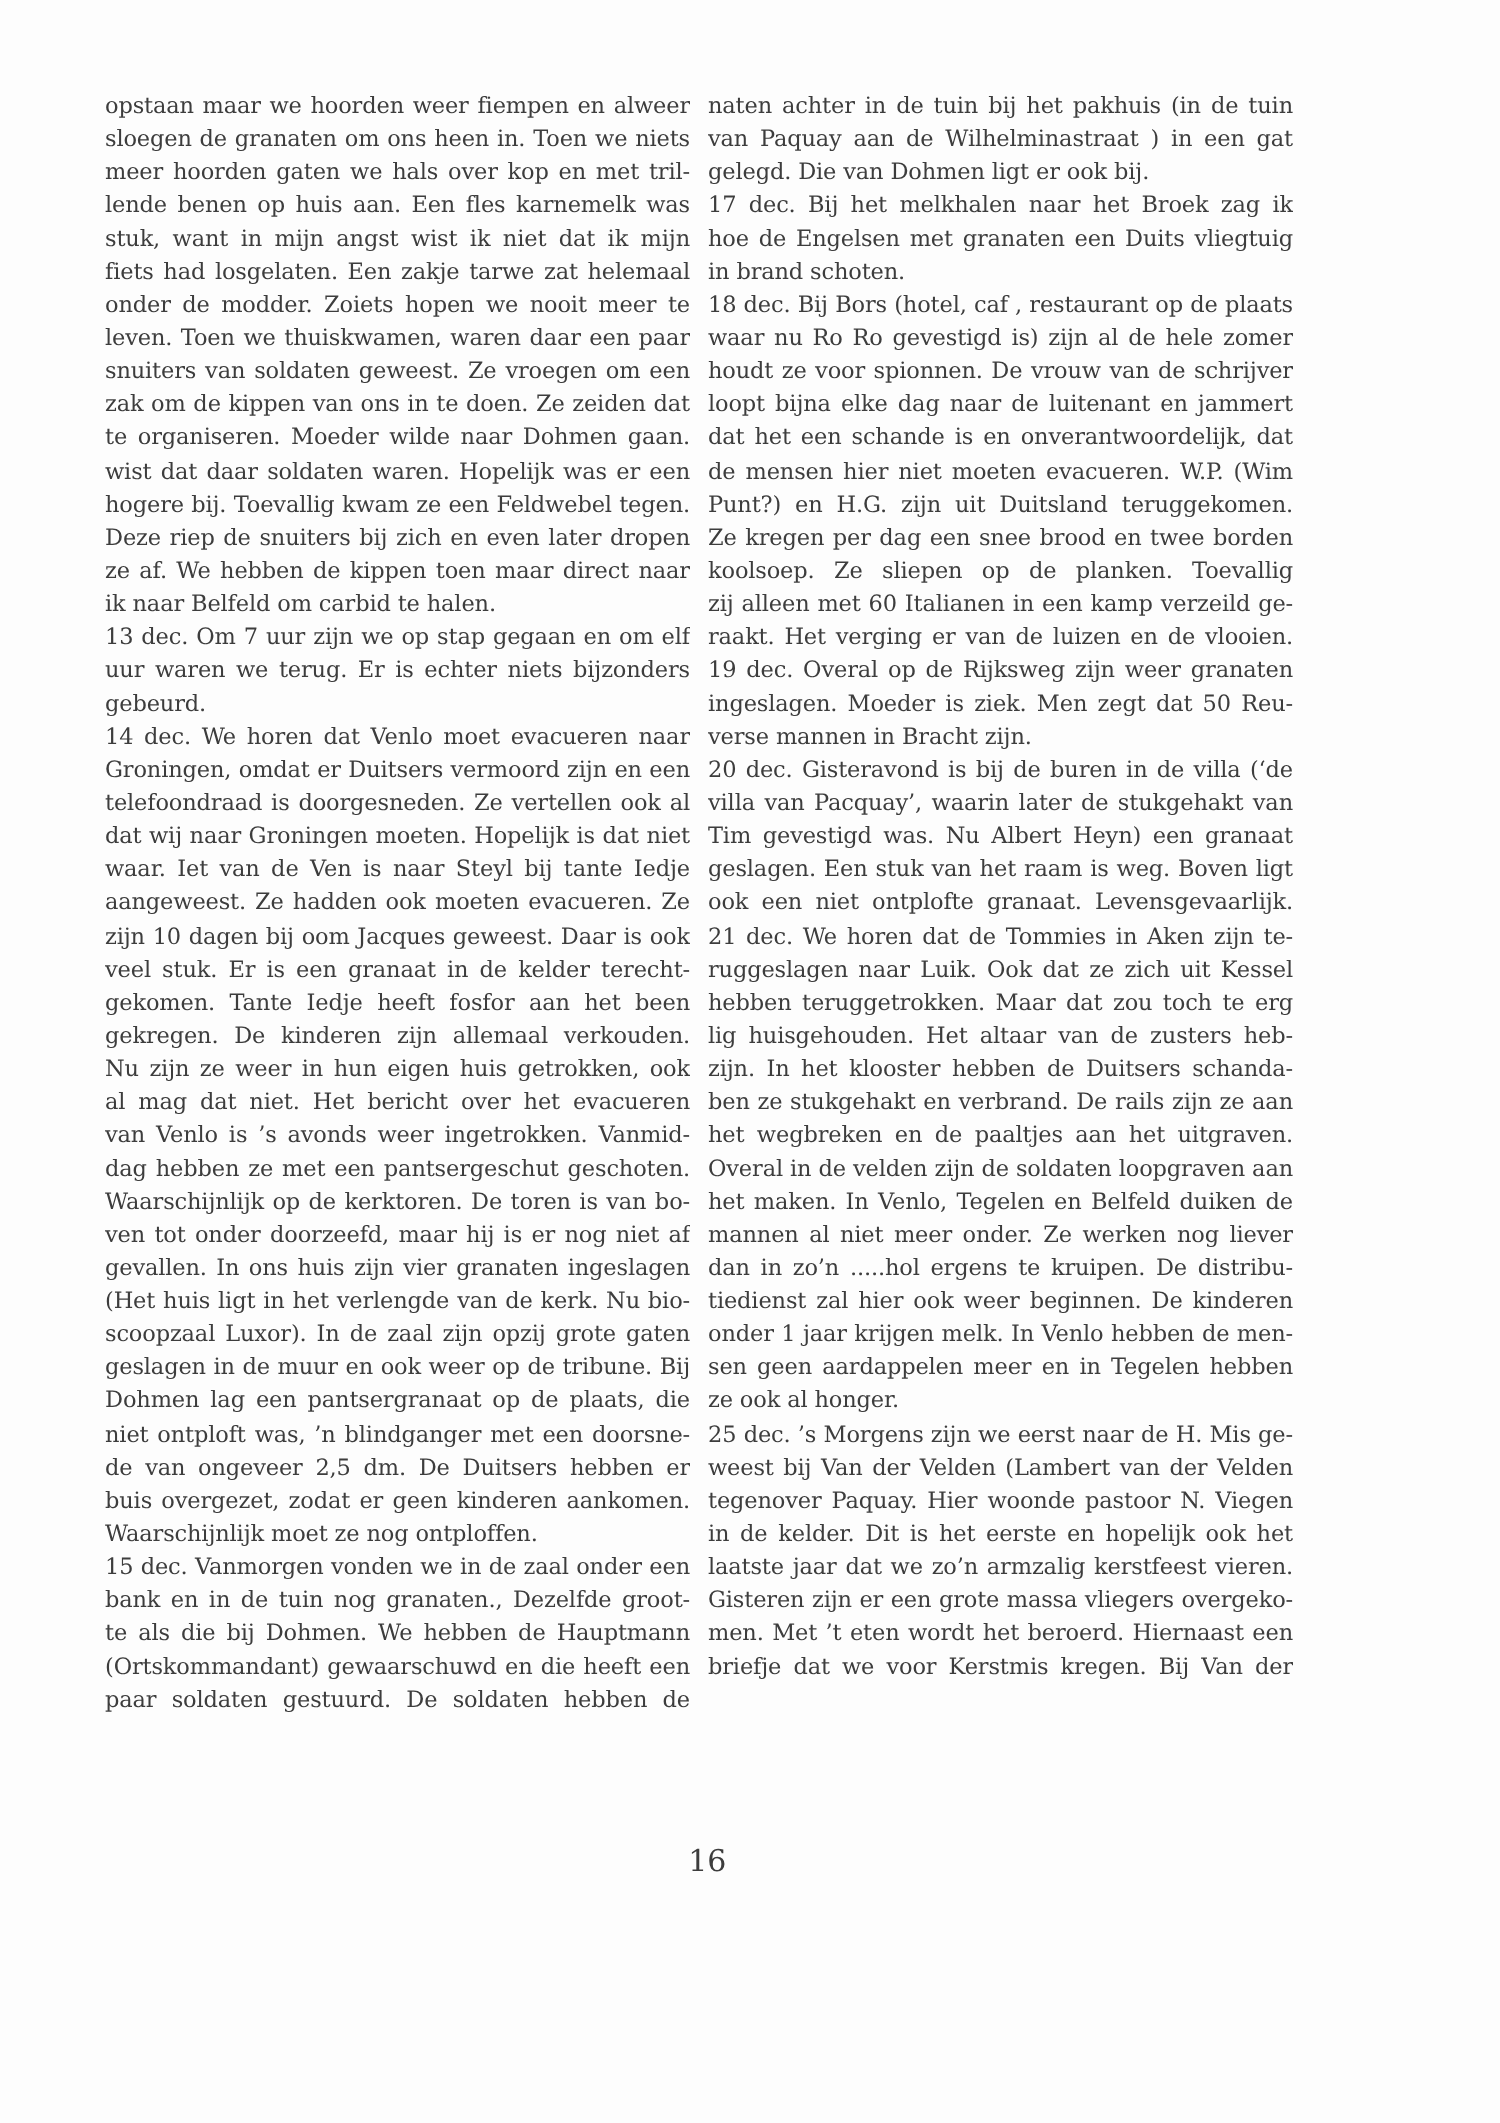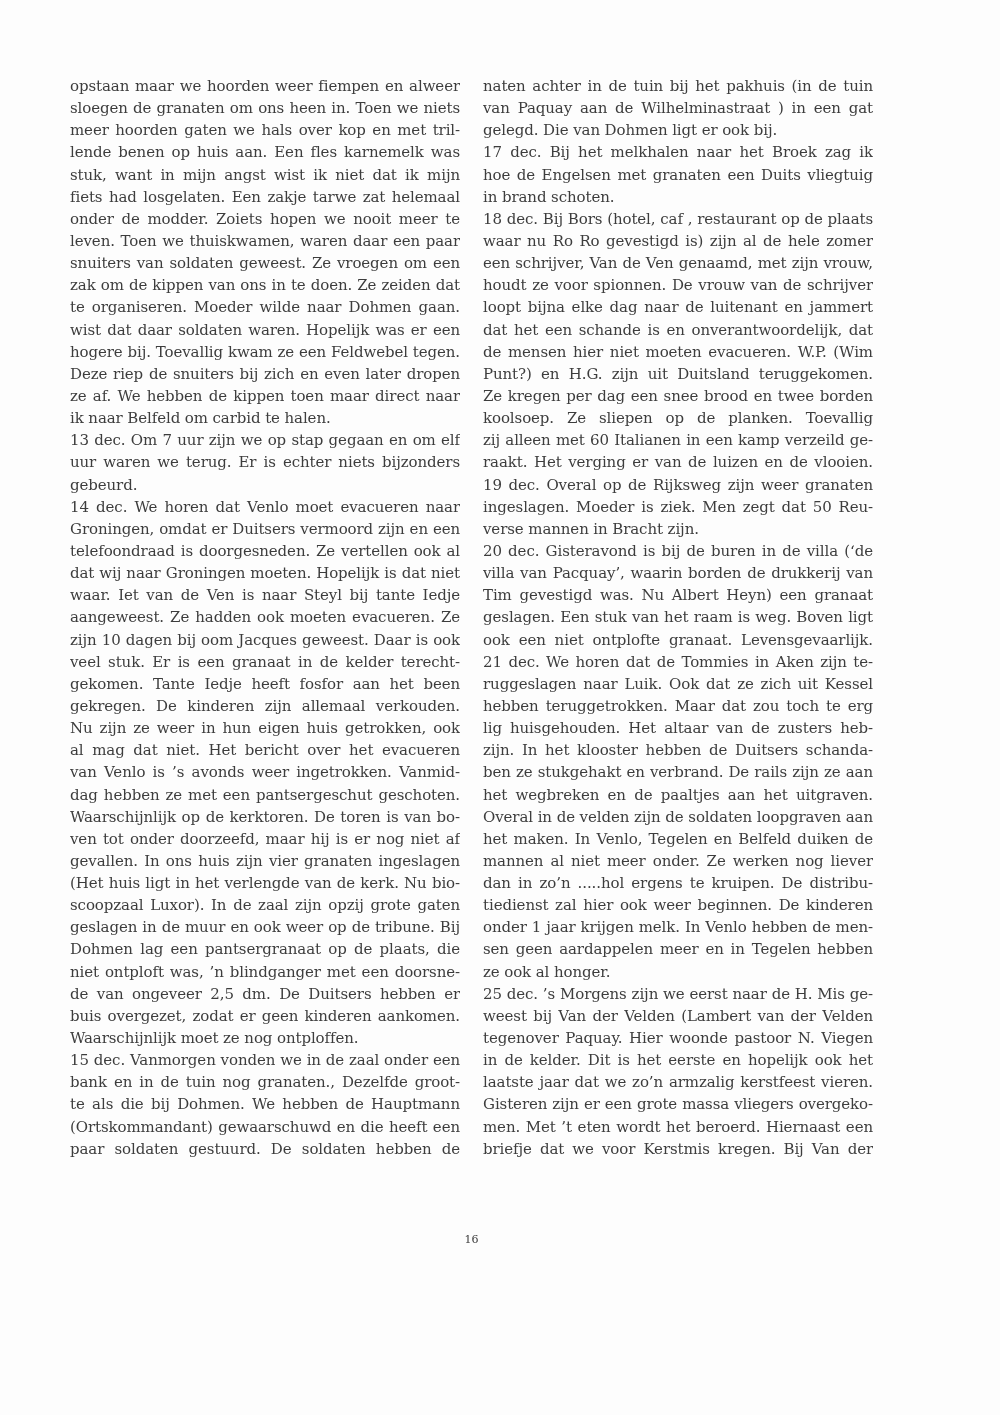--- a/index.html
+++ b/index.html
@@ -12,24 +12,24 @@
     position: relative;
     width: 1000px;
     height: 1415px;
     background: #fdfdfd;
     color: #3d3d3d;
     overflow: hidden;
   }
   .columns {
     position: absolute;
     left: 70px;
-    top: 75px;
+    top: 59px;
     width: 803px;
     display: flex;
-    gap: 23px;
+    gap: 12px;
   }
   .col { width: 390px; }
   .line {
     height: 22.15px;
     line-height: 22.15px;
     font-size: 15px;
     letter-spacing: -0.1px;
     text-align: justify;
     overflow: hidden;
   }
@@ -42,21 +42,21 @@
   }
   
   .line.end { text-align: left; }
   .line.end::after { width: 0; }
   .page-number {
     position: absolute;
     left: 70px;
     top: 1228px;
     width: 803px;
     text-align: center;
-    font-size: 11px;
+    font-size: 20px;
     line-height: 24px;
     color: #3d3d3d;
   }
 </style>
 </head>
 <body>
 
 <div class="page">
   <div class="columns">
     <div class="col">
@@ -112,35 +112,34 @@
       </div>
     <div class="col">
         <div class="line">naten achter in de tuin bij het pakhuis (in de tuin</div>
         <div class="line">van Paquay aan de Wilhelminastraat ) in een gat</div>
         <div class="line end">gelegd. Die van Dohmen ligt er ook bij.</div>
         <div class="line">17 dec. Bij het melkhalen naar het Broek zag ik</div>
         <div class="line">hoe de Engelsen met granaten een Duits vliegtuig</div>
         <div class="line end">in brand schoten.</div>
         <div class="line">18 dec. Bij Bors (hotel, caf , restaurant op de plaats</div>
         <div class="line">waar nu Ro Ro gevestigd is)  zijn al de hele zomer</div>
-        <div class="line">een schrijver, Van de Ven genaamd, met zijn vrouw,</div>
         <div class="line">houdt ze voor spionnen. De vrouw van de schrijver</div>
         <div class="line">loopt bijna elke dag naar de luitenant en jammert</div>
         <div class="line">dat het een schande is en onverantwoordelijk, dat</div>
         <div class="line">de mensen hier niet moeten evacueren. W.P. (Wim</div>
         <div class="line">Punt?) en H.G. zijn uit Duitsland teruggekomen.</div>
         <div class="line">Ze kregen per dag een snee brood en twee borden</div>
         <div class="line">koolsoep. Ze sliepen op de planken. Toevallig waren</div>
         <div class="line">zij alleen met 60 Italianen in een kamp verzeild ge-</div>
         <div class="line">raakt. Het verging er van de luizen en de vlooien.</div>
         <div class="line">19 dec. Overal op de Rijksweg zijn weer granaten</div>
         <div class="line">ingeslagen. Moeder is ziek. Men zegt dat 50 Reu-</div>
         <div class="line end">verse mannen in Bracht zijn.</div>
         <div class="line">20 dec. Gisteravond is bij de buren in de villa (‘de</div>
-        <div class="line">villa van Pacquay’, waarin borden de drukkerij van</div>
+        <div class="line">villa van Pacquay’, waarin later de stukgehakt van</div>
         <div class="line">Tim gevestigd was. Nu Albert Heyn) een granaat in-</div>
         <div class="line">geslagen. Een stuk van het raam is weg. Boven ligt</div>
         <div class="line">ook een niet ontplofte granaat. Levensgevaarlijk.</div>
         <div class="line">21 dec. We horen dat de Tommies in Aken zijn te-</div>
         <div class="line">ruggeslagen naar Luik. Ook dat ze zich uit Kessel</div>
         <div class="line">hebben teruggetrokken. Maar dat zou toch te erg</div>
         <div class="line">lig huisgehouden. Het altaar van de zusters heb-</div>
         <div class="line">zijn. In het klooster hebben de Duitsers schanda-</div>
         <div class="line">ben ze stukgehakt en verbrand. De rails zijn ze aan</div>
         <div class="line">het wegbreken en de paaltjes aan het uitgraven.</div>

